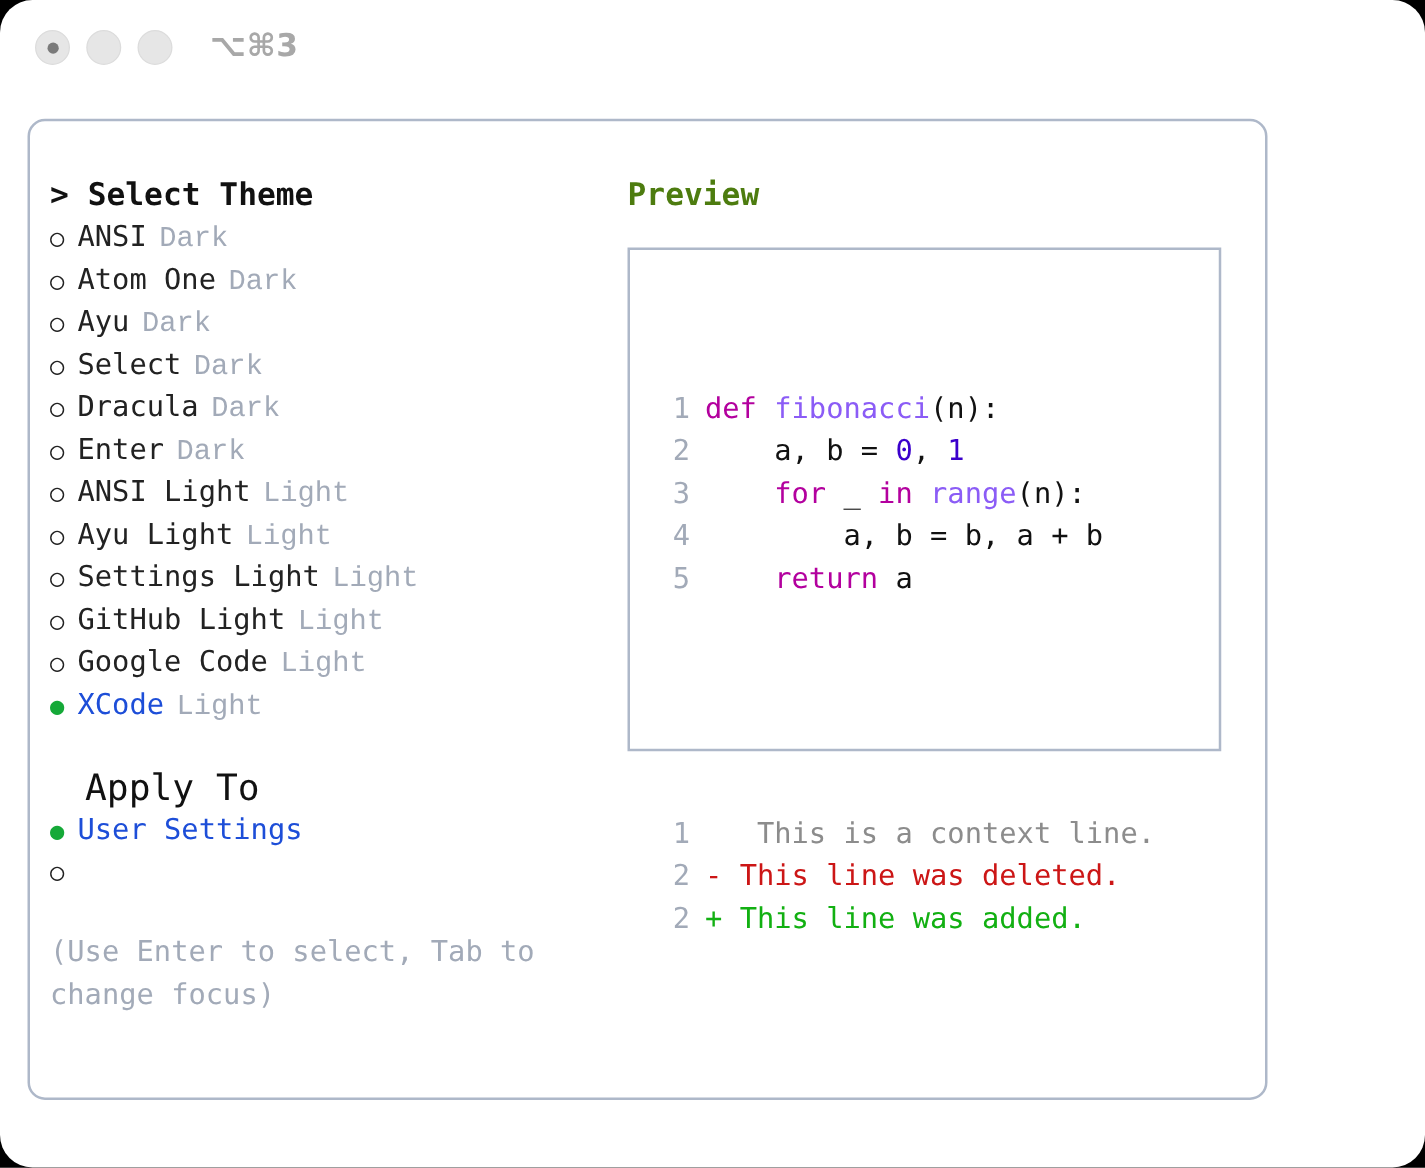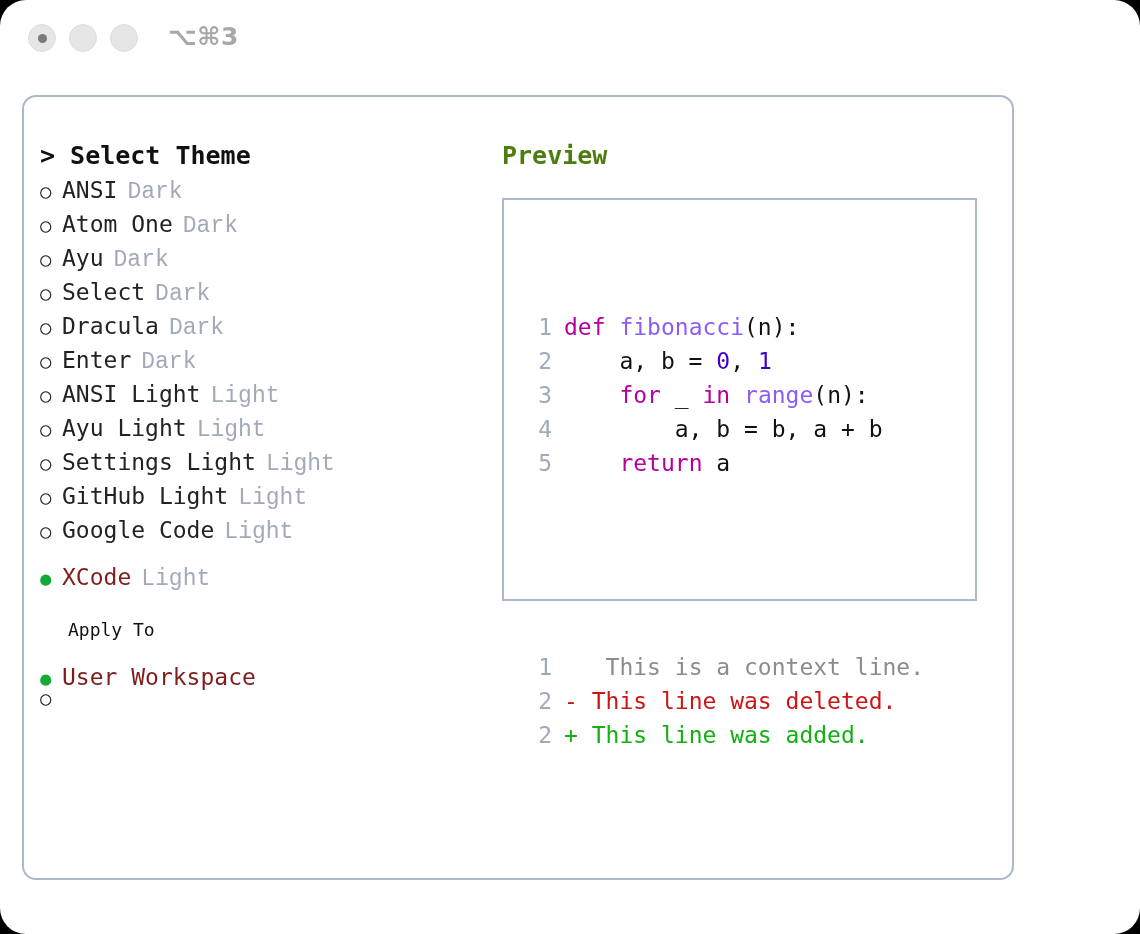--- a/index.html
+++ b/index.html
@@ -109,28 +109,28 @@
   .bullet {
     display: inline-block;
     width: 22px;
     flex: 0 0 22px;
     font-size: 19px;
     line-height: 34px;
     color: #222222;
   }
   .bullet.sel { color: #15a938; }
   .opt-label { color: #222222; }
-  .opt-row.selected .opt-label { color: #7f1d1d; margin-top: 13px; }
+  .opt-row.selected .opt-label { color: #1d4ed8; }
   .opt-tag {
     color: #a2aab8;
     margin-left: 10px;
     font-family: Liberation Mono, monospace;
   }
   #apply-heading {
-    font-size: 18px;
+    font-size: 29px;
     color: #111111;
     height: 34px;
     line-height: 34px;
     padding-left: 28px;
     white-space: pre;
     margin-top: 32px;
   }
   #hint-text {
     margin-top: 30px;
     font-size: 23px;
@@ -231,24 +231,25 @@
           <div class="opt-row"><span class="bullet">○</span><span class="opt-label">Ayu Light</span><span class="opt-tag">Light</span></div>
           <div class="opt-row"><span class="bullet">○</span><span class="opt-label">Settings Light</span><span class="opt-tag">Light</span></div>
           <div class="opt-row"><span class="bullet">○</span><span class="opt-label">GitHub Light</span><span class="opt-tag">Light</span></div>
           <div class="opt-row"><span class="bullet">○</span><span class="opt-label">Google Code</span><span class="opt-tag">Light</span></div>
           <div class="opt-row selected"><span class="bullet sel">●</span><span class="opt-label">XCode</span><span class="opt-tag">Light</span></div>
         </div>
 
       <div id="apply-heading">Apply To</div>
 
       <div id="apply-list">
-          <div class="opt-row selected"><span class="bullet sel">●</span><span class="opt-label">User Workspace</span></div>
+          <div class="opt-row selected"><span class="bullet sel">●</span><span class="opt-label">User Settings</span></div>
           <div class="opt-row"><span class="bullet">○</span></div>
         </div>
 
+      <div id="hint-text">(Use Enter to select, Tab to change focus)</div>
     </div>
 
     <div id="preview-column">
       <div id="preview-heading">Preview</div>
 
       <div id="preview-box">
         <div id="code-area">
           <div id="code-lines"><div class="code-line"><span class="lineno">1</span><span class="code-text"><span class="tok-kw">def </span><span class="tok-fn">fibonacci</span><span class="tok-plain">(n):</span></span></div><div class="code-line"><span class="lineno">2</span><span class="code-text"><span class="tok-plain">    a, b = </span><span class="tok-num">0</span><span class="tok-plain">, </span><span class="tok-num">1</span></span></div><div class="code-line"><span class="lineno">3</span><span class="code-text"><span class="tok-plain">    </span><span class="tok-kw">for</span><span class="tok-plain"> _ </span><span class="tok-kw">in</span><span class="tok-plain"> </span><span class="tok-fn">range</span><span class="tok-plain">(n):</span></span></div><div class="code-line"><span class="lineno">4</span><span class="code-text"><span class="tok-plain">        a, b = b, a + b</span></span></div><div class="code-line"><span class="lineno">5</span><span class="code-text"><span class="tok-plain">    </span><span class="tok-kw">return</span><span class="tok-plain"> a</span></span></div></div>
           <div class="blank-line"></div>
           <div id="diff-lines"><div class="code-line"><span class="lineno">1</span><span class="code-text diff-ctx"><span> </span><span>  This is a context line.</span></span></div><div class="code-line"><span class="lineno">2</span><span class="code-text diff-del"><span>-</span><span> This line was deleted.</span></span></div><div class="code-line"><span class="lineno">2</span><span class="code-text diff-add"><span>+</span><span> This line was added.</span></span></div></div>

